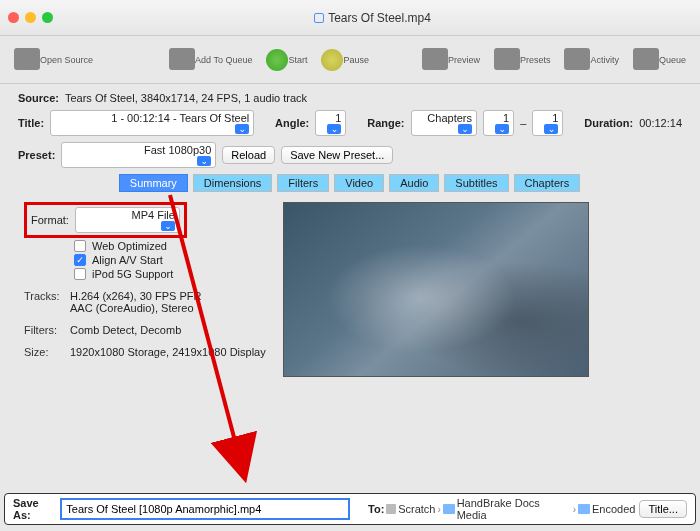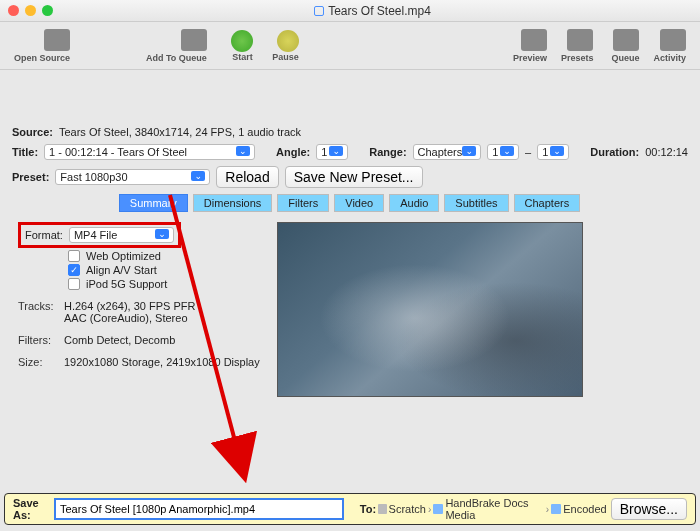--- a/index.html
+++ b/index.html
@@ -1,48 +1,48 @@
 <!DOCTYPE html>
 <html><head>
 <meta charset="utf-8">
 <style>
 * { box-sizing: border-box; margin: 0; padding: 0; font-family: -apple-system, "Helvetica Neue", Arial, sans-serif; }
 body { background: #e8e8e8; width: 700px; height: 531px; overflow: hidden; position: relative; font-size: 11px; color: #222; }
-.titlebar { height: 22px; background: linear-gradient(#f5f5f5,#e6e6e6); display: flex; align-items: center; padding: 0 8px; border-bottom: 1px solid #ccc; }
+.titlebar { height: 36px; background: linear-gradient(#f5f5f5,#e6e6e6); display: flex; align-items: center; padding: 0 8px; border-bottom: 1px solid #ccc; }
 .traffic { display: flex; gap: 6px; }
 .dot { width: 11px; height: 11px; border-radius: 50%; }
 .dot.red { background: #ff5f57; } .dot.yellow { background: #febc2e; } .dot.green { background: #28c840; }
 .win-title { flex: 1; text-align: center; font-size: 12px; color: #333; display: flex; align-items: center; justify-content: center; gap: 4px; }
 .toolbar { height: 48px; display: flex; align-items: center; padding: 0 8px; gap: 2px; border-bottom: 1px solid #ccc; }
-.tb-btn { display: flex; flex-direction: column; align-items: flex-end; justify-content: center; padding: 0 6px; font-size: 9px; color: #555; min-width: 44px; font-weight: bold; }
+.tb-btn { display: flex; align-items: center; justify-content: center; padding: 0 6px; font-size: 9px; color: #555; min-width: 44px; }
 .tb-icon { width: 26px; height: 22px; background: #888; border-radius: 3px; margin-bottom: 2px; display: flex; align-items: center; justify-content: center; }
 .tb-play { background: radial-gradient(circle,#6ec64b,#3fa82a); border-radius: 50%; width: 22px; height: 22px; }
 .tb-pause { background: radial-gradient(circle,#d8d45a,#b8b33f); border-radius: 50%; width: 22px; height: 22px; }
 .spacer { flex: 1; }
-.inner { padding: 8px 12px; margin-top: 48px; }
+.inner { padding: 8px 18px; }
 .row { display: flex; align-items: center; gap: 6px; margin-bottom: 6px; font-size: 11px; }
 .label { font-weight: 600; }
-.select { background: #fff; border: 1px solid #bbb; border-radius: 3px; padding: 1px 4px; font-size: 11px; display: flex; align-items: flex-start; justify-content: space-between; }
+.select { background: #fff; border: 1px solid #bbb; border-radius: 3px; padding: 1px 4px; font-size: 11px; display: flex; align-items: flex-end; justify-content: space-between; flex-direction: column; }
 .select .cap { color: #fff; background: #2f7fff; width: 14px; text-align: center; border-radius: 2px; font-size: 9px; }
-.btn { background: linear-gradient(#fff,#eee); border: 1px solid #bbb; border-radius: 4px; padding: 2px 8px; font-size: 14px; }
+.btn { background: linear-gradient(#fff,#eee); border: 1px solid #bbb; border-radius: 4px; padding: 2px 8px; font-size: 11px; }
 .tabs { display: flex; justify-content: center; gap: 6px; margin: 6px 0; }
 .tab { background: #7dd3fc; border: 1px solid #bbb; padding: 2px 10px; font-size: 11px; margin-left: -1px; }
 .tab.active { background: #4a90ff; color: #fff; border-color: #3a80ef; }
 .content { display: flex; gap: 4px; padding: 4px 6px; }
 .left-col { width: 255px; }
 .format-box { border: 3px solid #d00; padding: 2px 4px; display: inline-flex; align-items: center; gap: 6px; }
 .checkbox-row { display: flex; align-items: center; gap: 6px; margin: 2px 0 2px 50px; font-size: 11px; }
 .cb { width: 12px; height: 12px; border: 1px solid #999; border-radius: 2px; background: #fff; display: inline-flex; align-items: center; justify-content: center; font-size: 9px; }
 .cb.checked { background: #2f7fff; color: #fff; border-color: #2f7fff; }
 .info-row { display: flex; gap: 6px; margin-top: 10px; font-size: 11px; }
 .info-label { width: 40px; text-align: left; color: #333; }
 .preview { width: 306px; height: 175px; background: linear-gradient(140deg,#3a5568 0%,#5a7488 40%,#7a8fa0 55%,#4a5f72 100%); border: 1px solid #555; position: relative; overflow: hidden; }
 .preview::before { content:""; position:absolute; inset:0; background: radial-gradient(ellipse at 45% 55%, rgba(210,215,220,.5) 0%, transparent 40%), radial-gradient(ellipse at 78% 68%, rgba(60,70,80,.6) 0%, transparent 35%); }
 .arrow-svg { position: absolute; top: 185px; left: 155px; pointer-events: none; }
-.bottombar { position: absolute; left: 4px; right: 4px; bottom: 6px; background: #fef9c3; border: 1px solid #333; border-radius: 4px; height: 32px; display: flex; align-items: center; padding: 0 8px; gap: 2px; font-size: 11px; }
+.bottombar { position: absolute; left: 4px; right: 4px; bottom: 6px; background: #ffffff; border: 1px solid #333; border-radius: 4px; height: 32px; display: flex; align-items: center; padding: 0 8px; gap: 2px; font-size: 11px; }
 .saveas-input { flex: 0 0 290px; border: 2px solid #3a80ef; padding: 3px 4px; font-size: 11px; outline: none; }
 .folder-ico { width: 12px; height: 10px; background: #7cb8ff; border-radius: 1px; display: inline-block; }
 .disk-ico { width: 10px; height: 10px; background: #bbb; border-radius: 1px; display: inline-block; }
 .crumb { color: #333; }
 .chev { color: #888; font-size: 10px; }
 </style>
 </head>
 <body>
 
 <div class="titlebar">
@@ -79,25 +79,25 @@
   <div class="tb-btn">
       <div class="tb-icon"></div>
       <span>Preview</span>
     </div>
   <div class="tb-btn">
       <div class="tb-icon"></div>
       <span>Presets</span>
     </div>
   <div class="tb-btn">
       <div class="tb-icon"></div>
+      <span>Activity</span>
+    </div>
+  <div class="tb-btn">
+      <div class="tb-icon"></div>
       <span>Queue</span>
-    </div>
-  <div class="tb-btn">
-      <div class="tb-icon"></div>
-      <span>Activity</span>
     </div>
 </div>
 
 <div class="inner">
   <div class="row">
     <span class="label">Source:</span>
     <span>Tears Of Steel, 3840x1714, 24 FPS, 1 audio track</span>
   </div>
   <div class="row">
     <span class="label">Title:</span>
@@ -207,14 +207,14 @@
   <span class="label">To:</span>
   <span class="disk-ico"></span>
   <span class="crumb">Scratch</span>
   <span class="chev">›</span>
   <span class="folder-ico"></span>
   <span class="crumb">HandBrake Docs Media</span>
   <span class="chev">›</span>
   <span class="folder-ico"></span>
   <span class="crumb">Encoded</span>
   <div style="flex:1"></div>
-  <button class="btn">Browse...</button>
+  <button class="btn">Title...</button>
 </div>
 
 </body></html>

